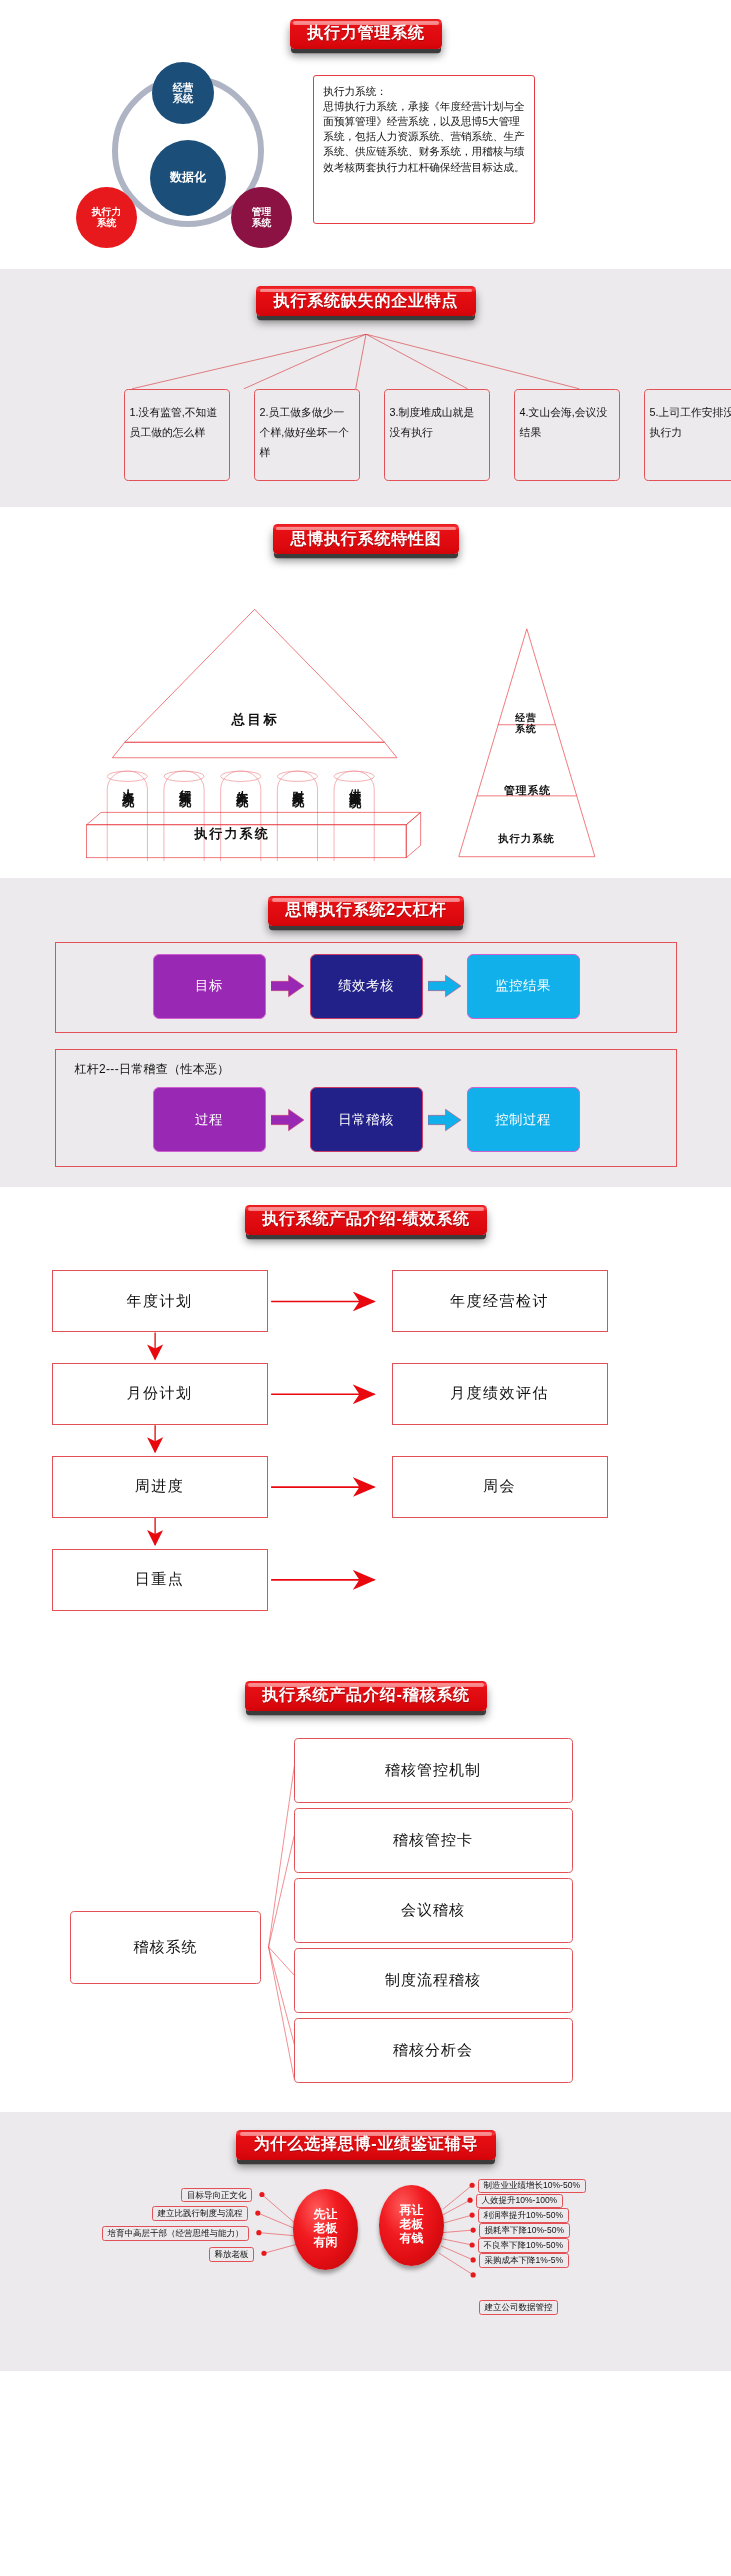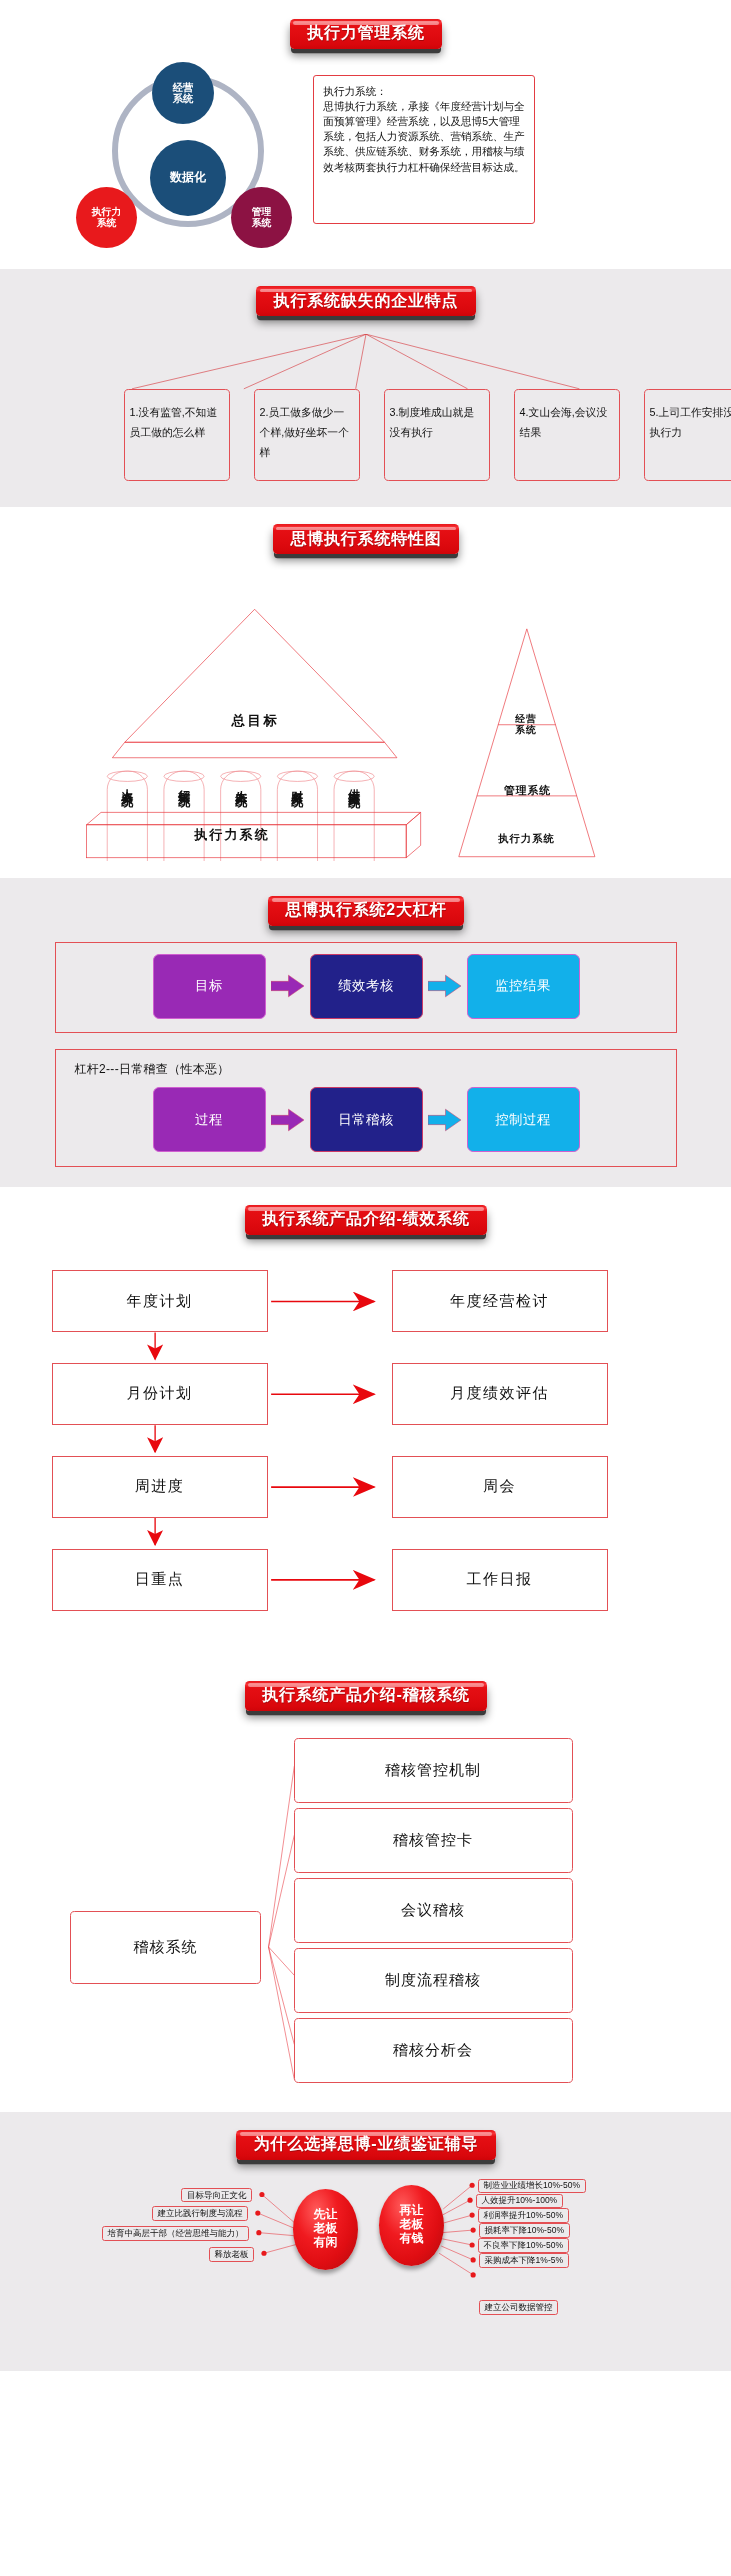--- a/index.html
+++ b/index.html
@@ -110,21 +110,21 @@
     border-radius: 4.6px;
     padding: 13.4px 4.6px 0 4.6px;
     font-size: 10.8px;
     line-height: 1.85;
     color: #111;
     background: transparent;
   }
 
   
   .sec3 { padding: 16.5px 0 17.5px 0; background:#fff; }
-  .sec3-body { position: relative; height: 289px; margin-top: 17.5px; }
+  .sec3-body { position: relative; height: 289px; margin-top: 17.5px; font-family: Liberation Mono, monospace; }
   .sec3-svg { position: absolute; left: 0; top: 0; }
   .tlabel {
     position: absolute; font-weight: bold; color: #111;
     text-align: center; line-height: 1.1;
   }
   .goal-label { left: 204px; top: 142px; width: 103px; font-size: 13.4px; letter-spacing: 2.6px; }
   .pillar-label {
     writing-mode: vertical-rl; text-orientation: upright;
     font-size: 12px; font-weight: bold; letter-spacing: 1.5px;
     color: #111; line-height: 1.05;
@@ -429,21 +429,20 @@
       <div class="fl-box" style="left:0px;   top:14.4px;  width:216px; height:62px;">年度计划</div>
       <div class="fl-box" style="left:340px; top:14.4px;  width:216px; height:62px;">年度经营检讨</div>
 
       <div class="fl-box" style="left:340px; top:107px; width:216px; height:62px;">月度绩效评估</div>
       <div class="fl-box" style="left:0px;   top:107px; width:216px; height:62px;">月份计划</div>
 
       <div class="fl-box" style="left:0px;   top:200px; width:216px; height:62px;">周进度</div>
       <div class="fl-box" style="left:340px; top:200px; width:216px; height:62px;">周会</div>
 
       <div class="fl-box" style="left:0px;   top:293px; width:216px; height:62px;">日重点</div>
-      <div class="fl-box" style="left:340px; top:293px; width:216px; height:62px;">工作日报</div>
     </div>
   </div>
 
   <div class="section sec6 bg-white">
     <div class="banner-wrap">
       <div class="banner">
         <div class="banner-text">执行系统产品介绍-稽核系统</div>
       </div>
     </div>
 

